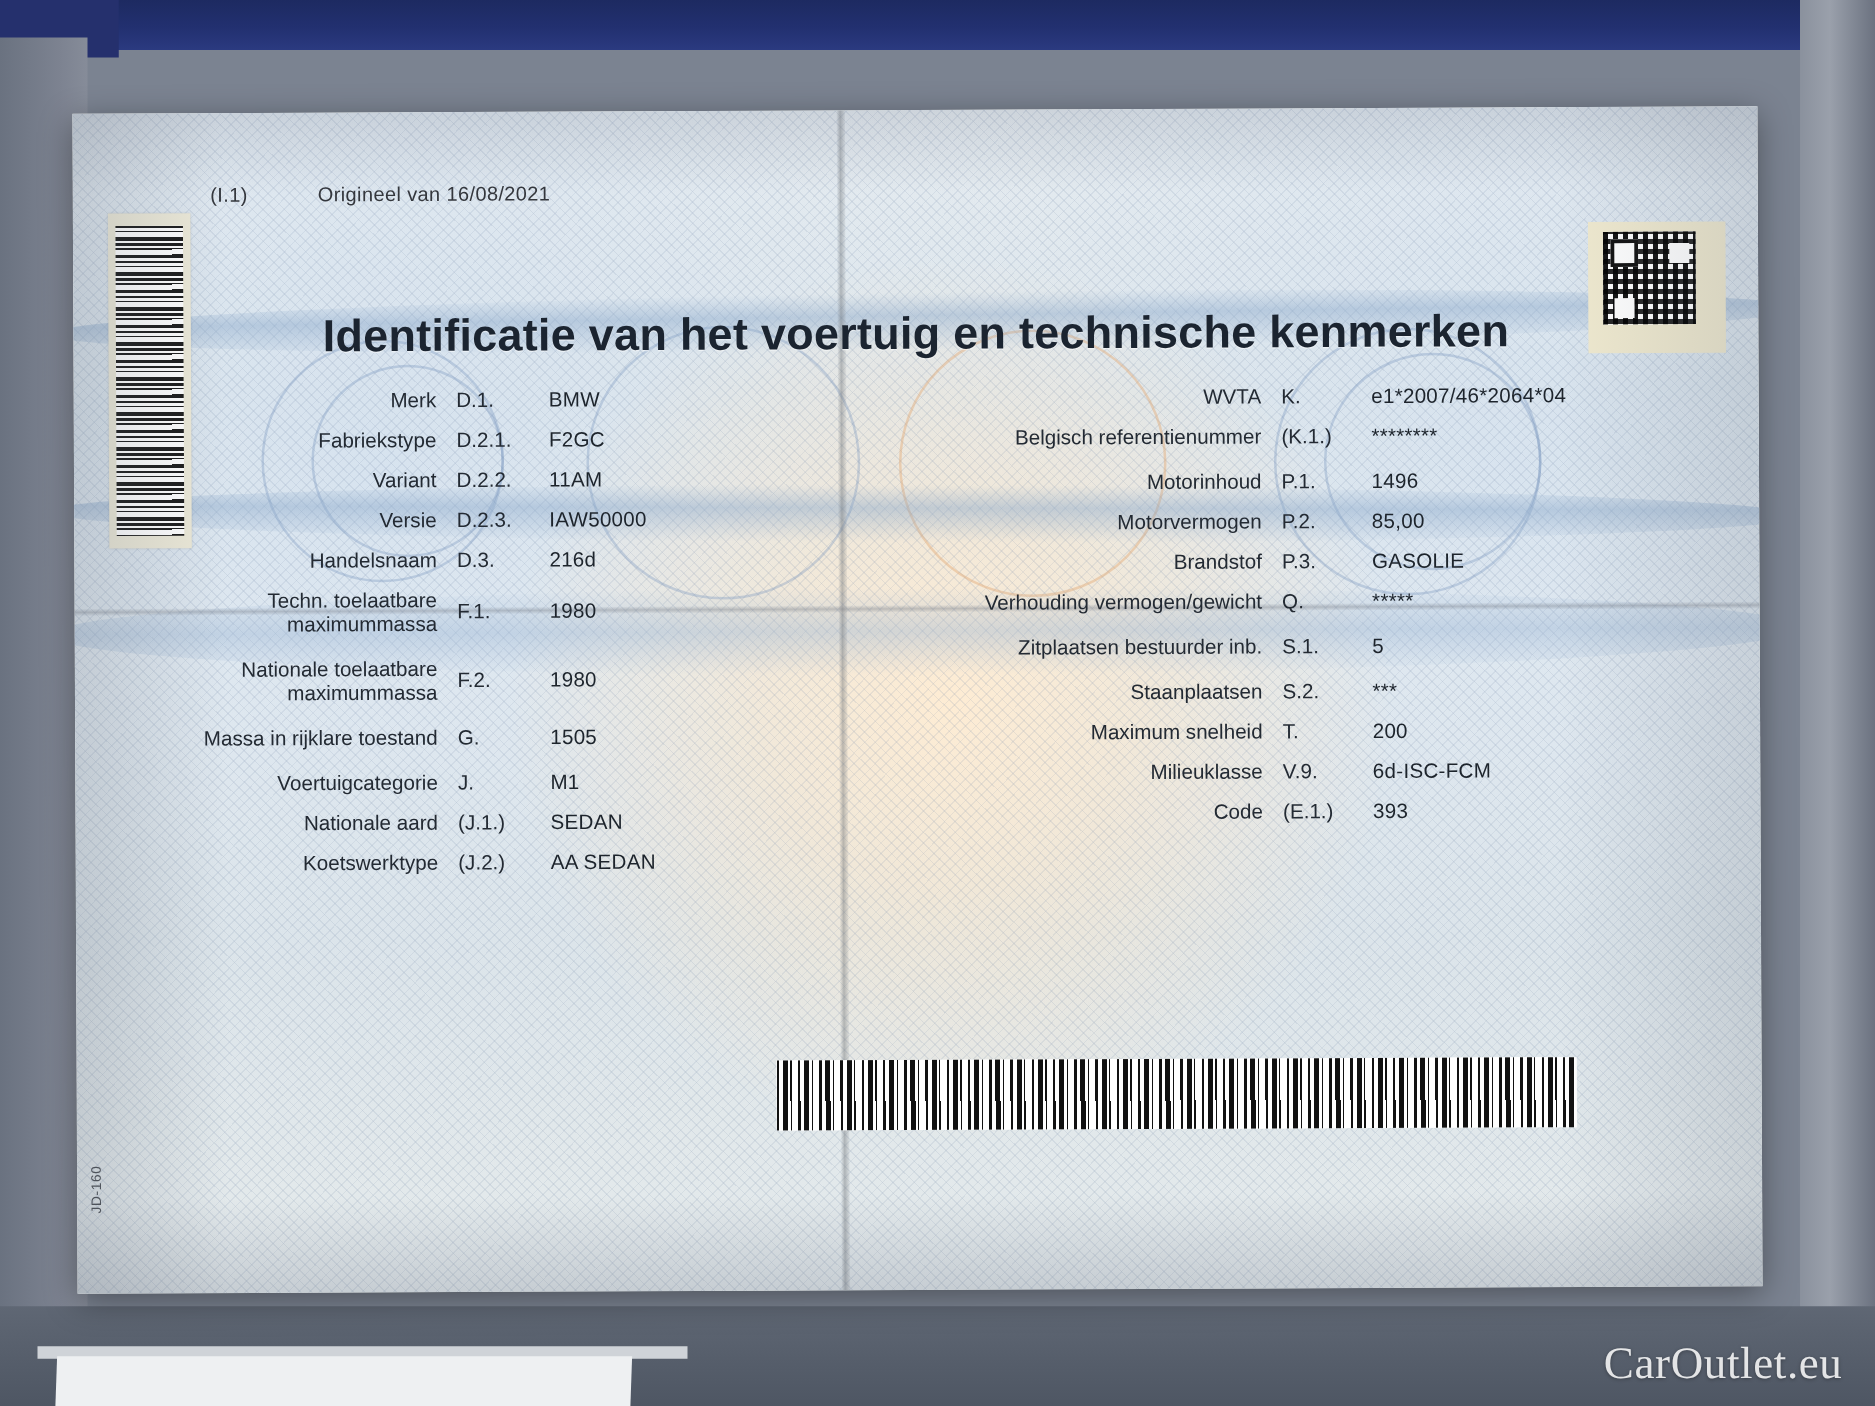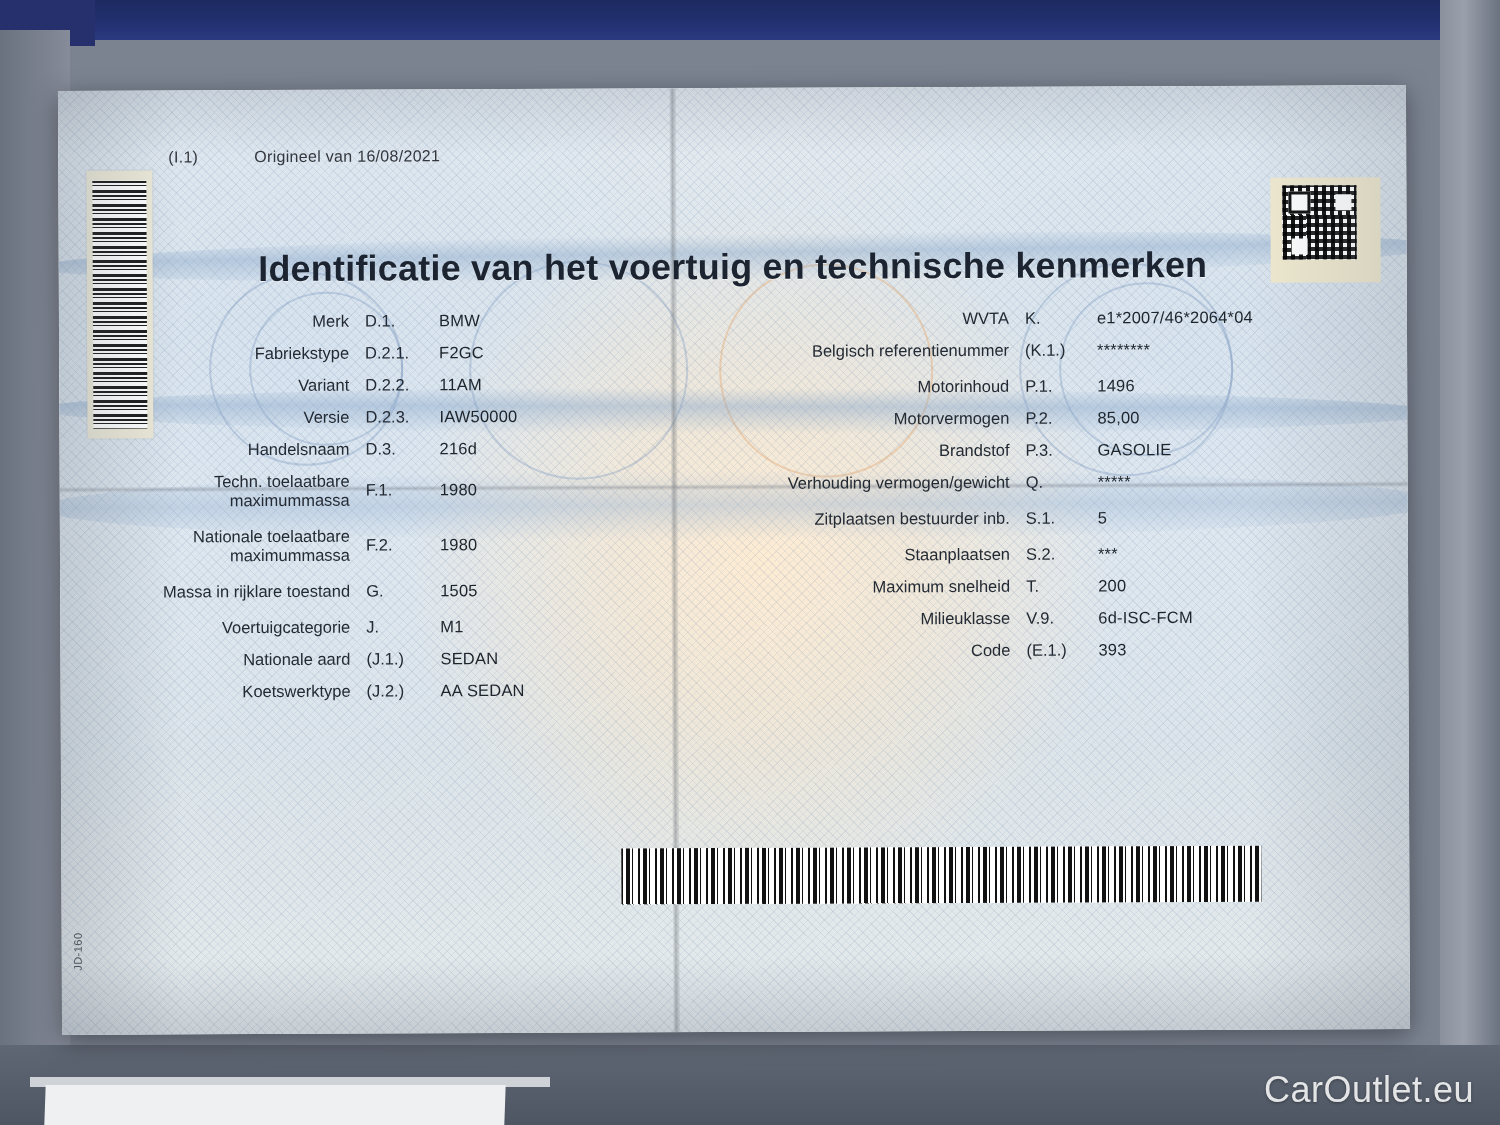--- a/index.html
+++ b/index.html
@@ -288,21 +288,21 @@
 
   
   .watermark {
     position: absolute;
     right: 26px;
     bottom: 14px;
     font-size: 36px;
     color: rgba(255,255,255,0.86);
     letter-spacing: 0.5px;
     text-shadow: 0 1px 3px rgba(0,0,0,0.35);
-    font-family: Liberation Sans, sans-serif;
+    font-family: Liberation Serif, serif;
   }
 </style>
 </head>
 <body>
 
 <div class="scene">
 
   <div class="desk-top"></div>
   <div class="desk-top-left"></div>
   <div class="desk-left"></div>

